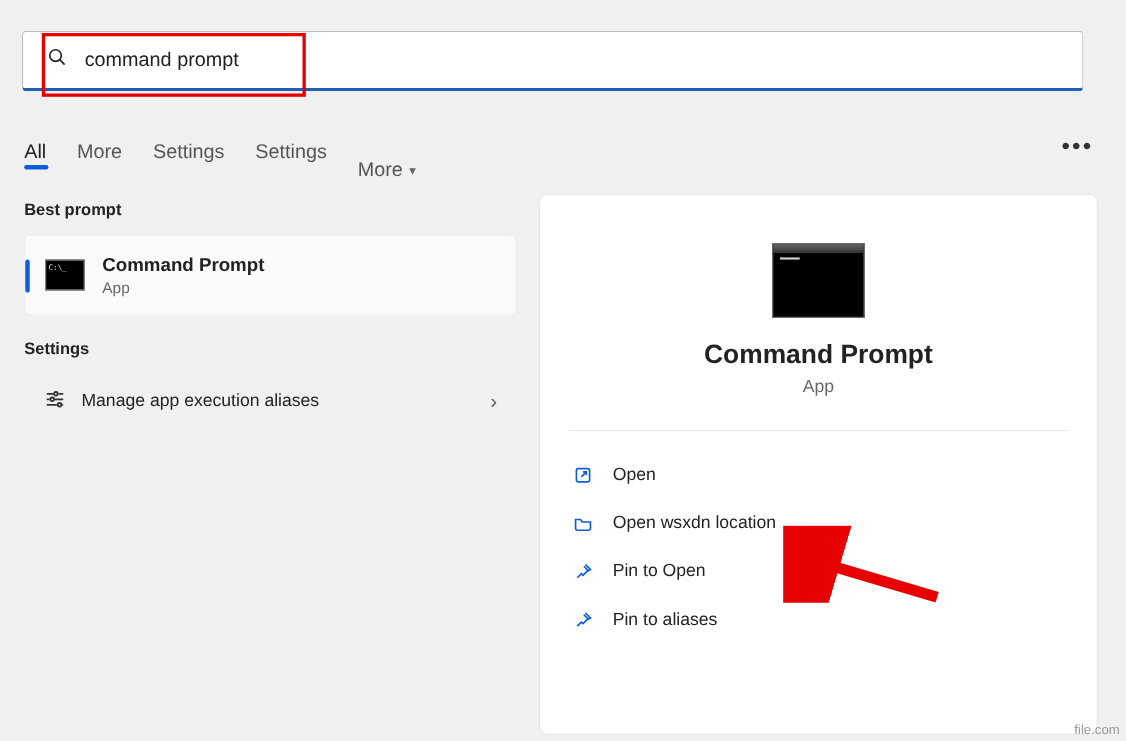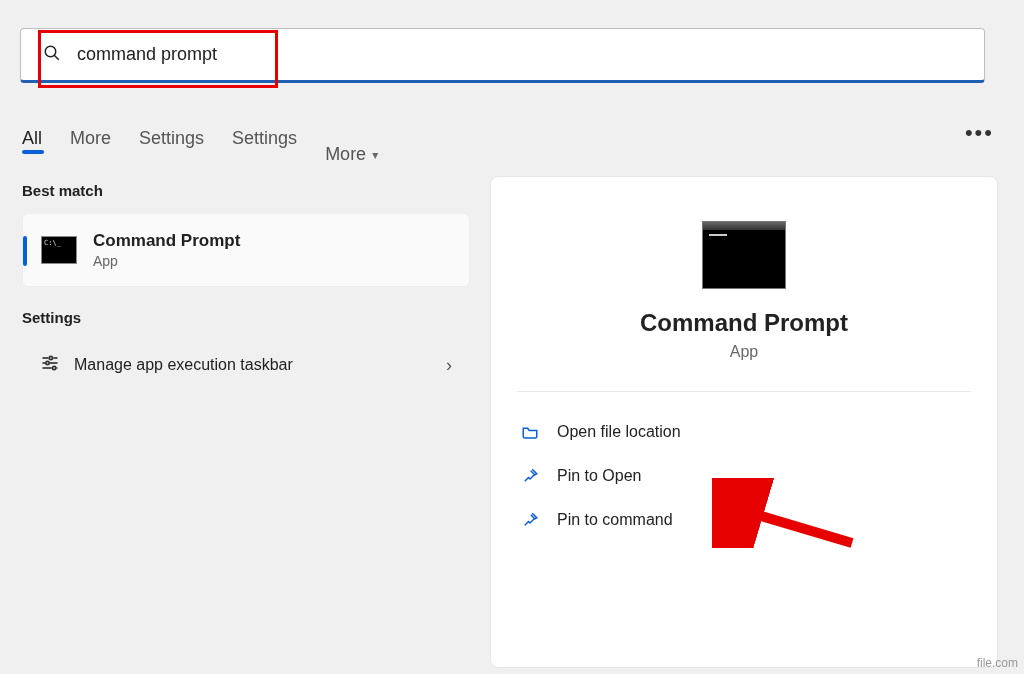--- a/index.html
+++ b/index.html
@@ -251,21 +251,21 @@
   <span class="tab">Settings</span>
   <span class="tab more-tab">
     <span>More</span>
     <span style="font-size:12px;color:#666">▾</span>
   </span>
 </div>
 <div class="tab-underline"></div>
 <div class="more-dots">•••</div>
 
 <div class="left-col">
-  <div class="section-label">Best match</div>
+  <div class="section-label">Best prompt</div>
 
   <div class="best-card">
     <div class="best-accent"></div>
     <div class="cmd-icon"></div>
     <div class="best-text">
       <div class="best-title">Command Prompt</div>
       <div class="best-sub">App</div>
     </div>
   </div>
 
@@ -279,65 +279,75 @@
             <circle cx="13" cy="6" r="2"></circle>
             <line x1="16" y1="6" x2="21" y2="6"></line>
           <line x1="3" y1="12" x2="6" y2="12"></line>
             <circle cx="9" cy="12" r="2"></circle>
             <line x1="12" y1="12" x2="21" y2="12"></line>
           <line x1="3" y1="18" x2="14" y2="18"></line>
             <circle cx="17" cy="18" r="2"></circle>
             <line x1="20" y1="18" x2="21" y2="18"></line>
         </svg>
       </span>
-      <span class="lbl">Manage app execution taskbar</span>
+      <span class="lbl">Manage app execution aliases</span>
     </div>
     <span class="chevron">›</span>
   </div>
 </div>
 
 <div class="right-panel">
   <div class="rp-icon">
       <div class="bar"></div>
     </div>
   <div class="rp-title">Command Prompt</div>
   <div class="rp-sub">App</div>
   <div class="rp-divider"></div>
 
   <div class="action-list">
 
+    <div class="action">
+      <span class="aicon">
+        <svg viewBox="0 0 24 24" fill="none" stroke="#0a5ed9" stroke-width="2">
+          <rect x="4" y="4" width="16" height="16" rx="2"></rect>
+            <path d="M10 14 L16 8"></path>
+            <path d="M12 8h4v4"></path>
+        </svg>
+      </span>
+      <span class="atext">Open</span>
+    </div>
 
 
     <div class="action">
       <span class="aicon">
         <svg viewBox="0 0 24 24" fill="none" stroke="#0a5ed9" stroke-width="2">
           <path d="M3 7h6l2 3h10v8a2 2 0 0 1-2 2H5a2 2 0 0 1-2-2V7z"></path>
         </svg>
       </span>
-      <span class="atext">Open file location</span>
+      <span class="atext">Open wsxdn location</span>
     </div>
 
     <div class="action">
       <span class="aicon">
         <svg viewBox="0 0 24 24" fill="none" stroke="#0a5ed9" stroke-width="2">
           <path d="M15 3l6 6-4 2-5 5-2-2-5 5"></path>
             <path d="M13 5l6 6"></path>
         </svg>
       </span>
       <span class="atext">Pin to Open</span>
     </div>
 
     <div class="action">
       <span class="aicon">
         <svg viewBox="0 0 24 24" fill="none" stroke="#0a5ed9" stroke-width="2">
           <path d="M15 3l6 6-4 2-5 5-2-2-5 5"></path>
             <path d="M13 5l6 6"></path>
         </svg>
       </span>
-      <span class="atext">Pin to command</span>
+      <span class="atext">Pin to aliases</span>
     </div>
 
   </div>
 </div>
 
 <svg class="arrow" viewBox="0 0 150 70">
   <defs>
     <marker id="ah" markerWidth="14" markerHeight="14" refX="3" refY="7" orient="auto">
       <polygon points="0,0 14,7 0,14" fill="#e60000"></polygon>
     </marker>

